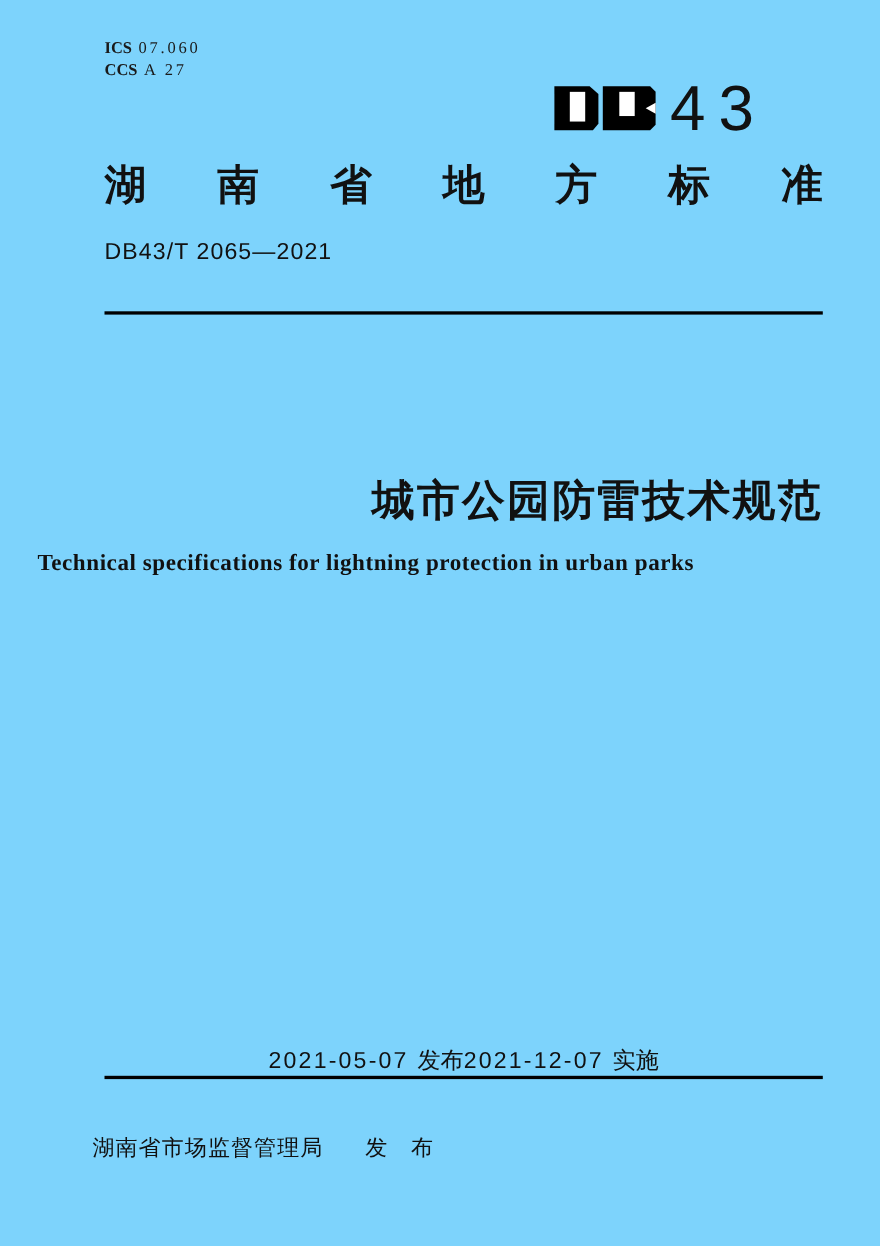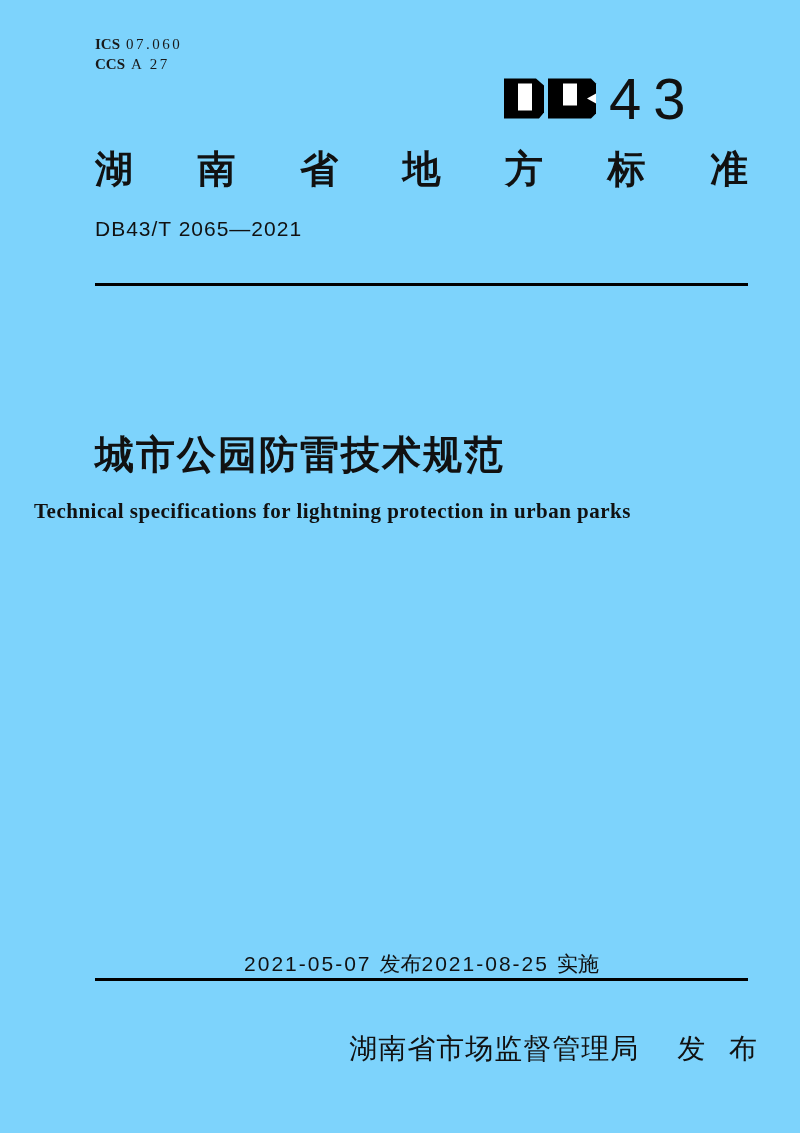--- a/index.html
+++ b/index.html
@@ -89,21 +89,21 @@
   .rule-top { top: 283px; }
   .rule-bottom { top: 978px; }
 
   
   .title-zh {
     position: absolute;
     left: 95px;
     top: 428px;
     width: 653px;
     margin: 0;
-    text-align: left;
+    text-align: right;
     font-family: "Liberation Sans", sans-serif;
     font-weight: 700;
     font-size: 39px;
     letter-spacing: 2px;
     color: #111111;
   }
 
   
   .title-en {
     position: absolute;
@@ -130,26 +130,26 @@
     font-size: 21px;
     color: #111111;
     white-space: nowrap;
   }
   .date-value { letter-spacing: 2px; }
   .date-label { margin-left: 8px; }
 
   
   .publisher {
     position: absolute;
-    left: 112px;
+    left: 84px;
     top: 1030px;
     width: 653px;
-    text-align: right;
-    font-family: "Liberation Sans", sans-serif;
-    font-size: 28px;
+    text-align: left;
+    font-family: "Liberation Sans", sans-serif;
+    font-size: 20px;
     letter-spacing: 1px;
     color: #111111;
     white-space: nowrap;
   }
   .pub-label {
     margin-left: 38px;
     letter-spacing: 8px;
   }
 </style>
 </head>
@@ -193,21 +193,21 @@
 
   <h1 class="title-zh">城市公园防雷技术规范</h1>
 
   <div class="title-en">Technical specifications for lightning protection in urban parks</div>
 
   <div class="dates">
     <div>
       <span class="date-value">2021-05-07</span><span class="date-label">发布</span>
     </div>
     <div>
-      <span class="date-value">2021-08-25</span><span class="date-label">实施</span>
+      <span class="date-value">2021-12-07</span><span class="date-label">实施</span>
     </div>
   </div>
 
   <div class="rule rule-bottom"></div>
 
   <div class="publisher">
     <span>湖南省市场监督管理局</span><span class="pub-label">发 布</span>
   </div>
 
 </div>

